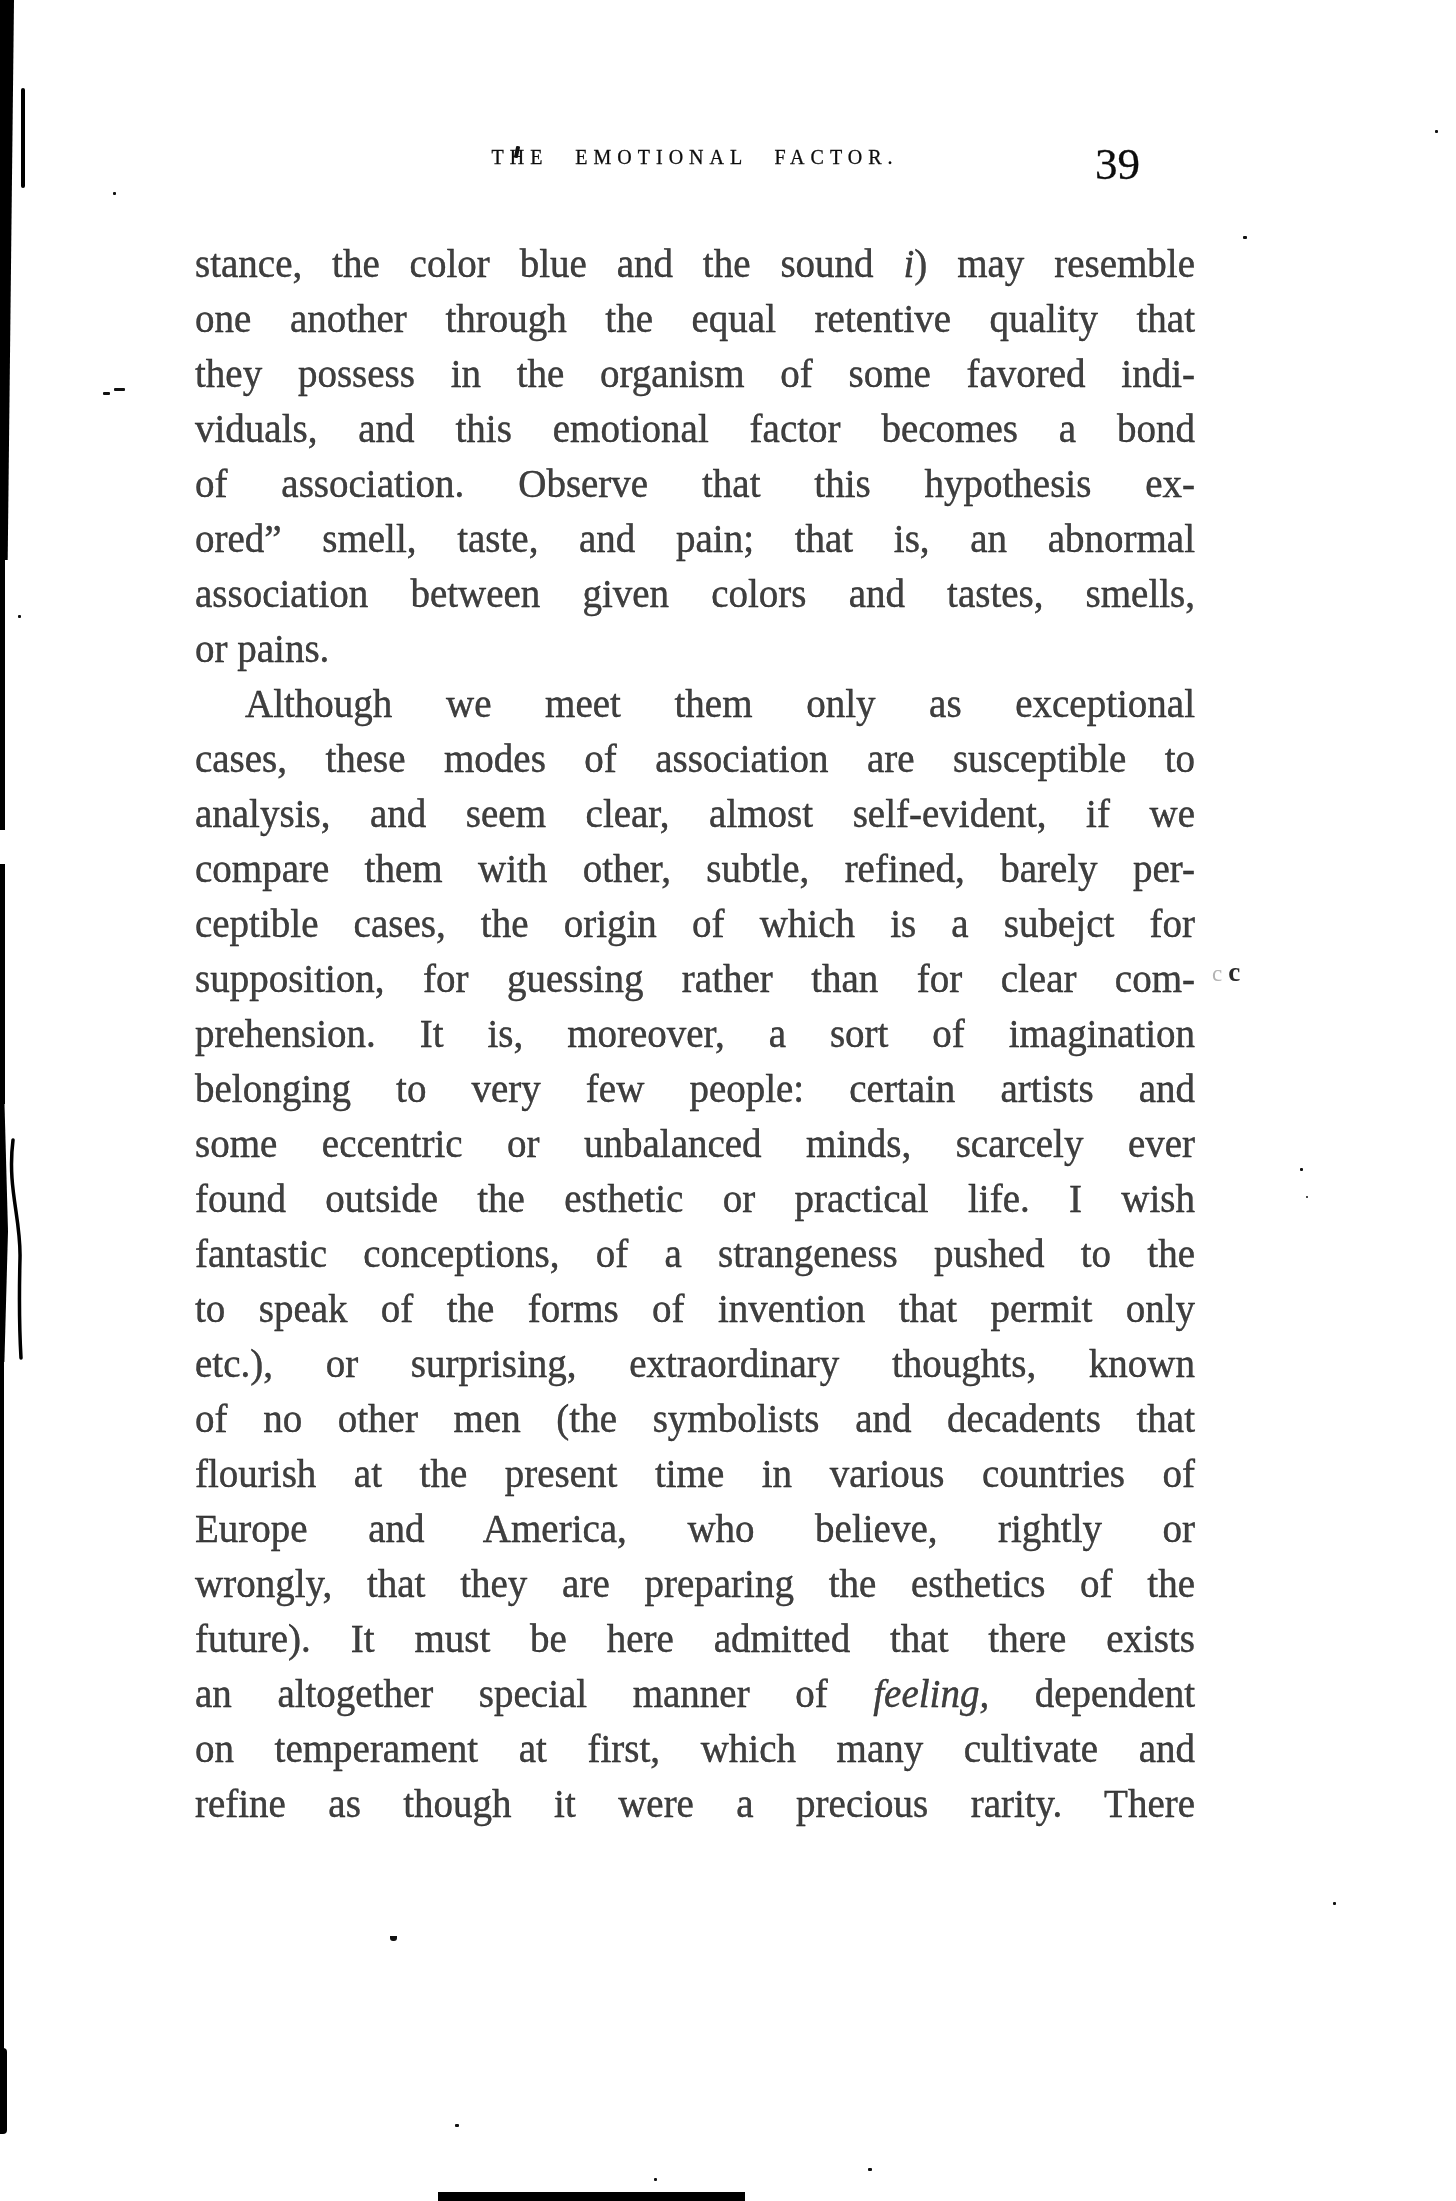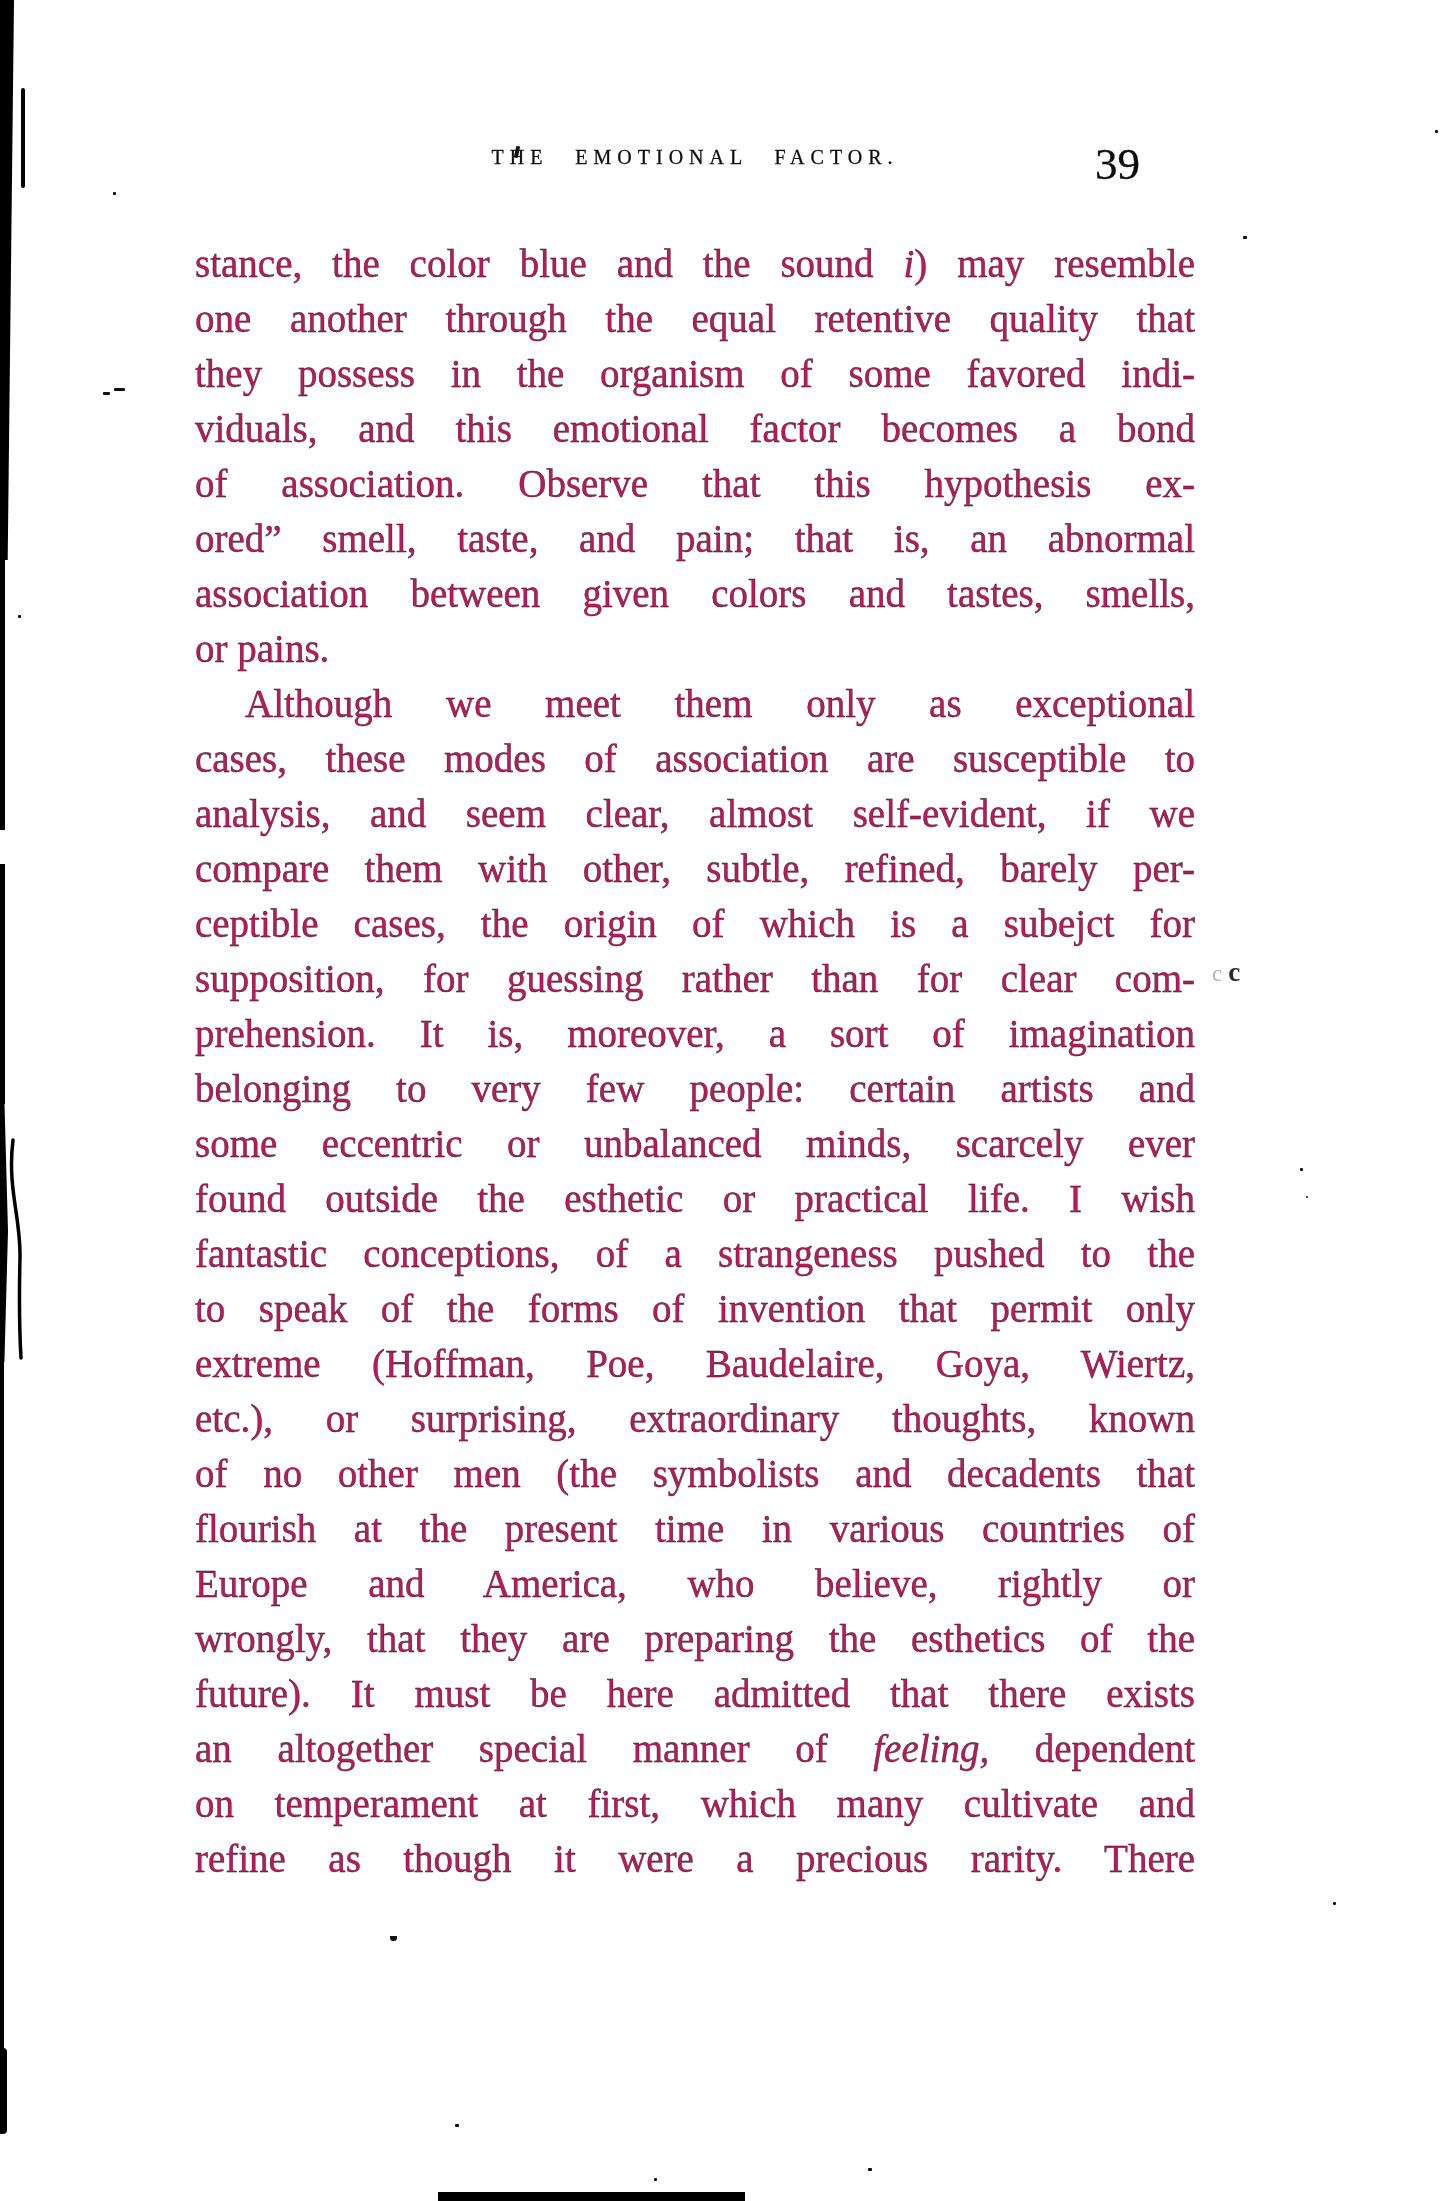--- a/index.html
+++ b/index.html
@@ -46,21 +46,21 @@
     width: 1000px;
   }
   .line {
     height: 55px;
     line-height: 55px;
     font-size: 39px;
     text-align: justify;
     text-align-last: justify;
     white-space: normal;
     -webkit-text-stroke: 0.35px #141414;
-    color: #be185d;
+    color: #404040;
     box-sizing: border-box;
   }
   .line.end { text-align-last: left; }
   .line.indent { padding-left: 50px; }
   .line .it { font-style: italic; }
   
   .marginal-mark {
     position: absolute;
     left: 1212px;
     top: 952px;
@@ -151,21 +151,20 @@
       <div class="line"><span>analysis, and seem clear, almost self-evident, if we</span></div>
       <div class="line"><span>compare them with other, subtle, refined, barely per-</span></div>
       <div class="line"><span>ceptible cases, the origin of which is a subejct for</span></div>
       <div class="line"><span>supposition, for guessing rather than for clear com-</span></div>
       <div class="line"><span>prehension.  It is, moreover, a sort of imagination</span></div>
       <div class="line"><span>belonging to very few people: certain artists and</span></div>
       <div class="line"><span>some eccentric or unbalanced minds, scarcely ever</span></div>
       <div class="line"><span>found outside the esthetic or practical life.  I wish</span></div>
       <div class="line"><span>fantastic conceptions, of a strangeness pushed to the</span></div>
       <div class="line"><span>to speak of the forms of invention that permit only</span></div>
-      <div class="line"><span>extreme (Hoffman, Poe, Baudelaire, Goya, Wiertz,</span></div>
       <div class="line"><span>etc.), or surprising, extraordinary thoughts, known</span></div>
       <div class="line"><span>of no other men (the symbolists and decadents that</span></div>
       <div class="line"><span>flourish at the present time in various countries of</span></div>
       <div class="line"><span>Europe and America, who believe, rightly or</span></div>
       <div class="line"><span>wrongly, that they are preparing the esthetics of the</span></div>
       <div class="line"><span>future).  It must be here admitted that there exists</span></div>
       <div class="line"><span>an altogether special manner of </span><span class="it">feeling,</span><span> dependent</span></div>
       <div class="line"><span>on temperament at first, which many cultivate and</span></div>
       <div class="line"><span>refine as though it were a precious rarity.  There</span></div>
     </div>

